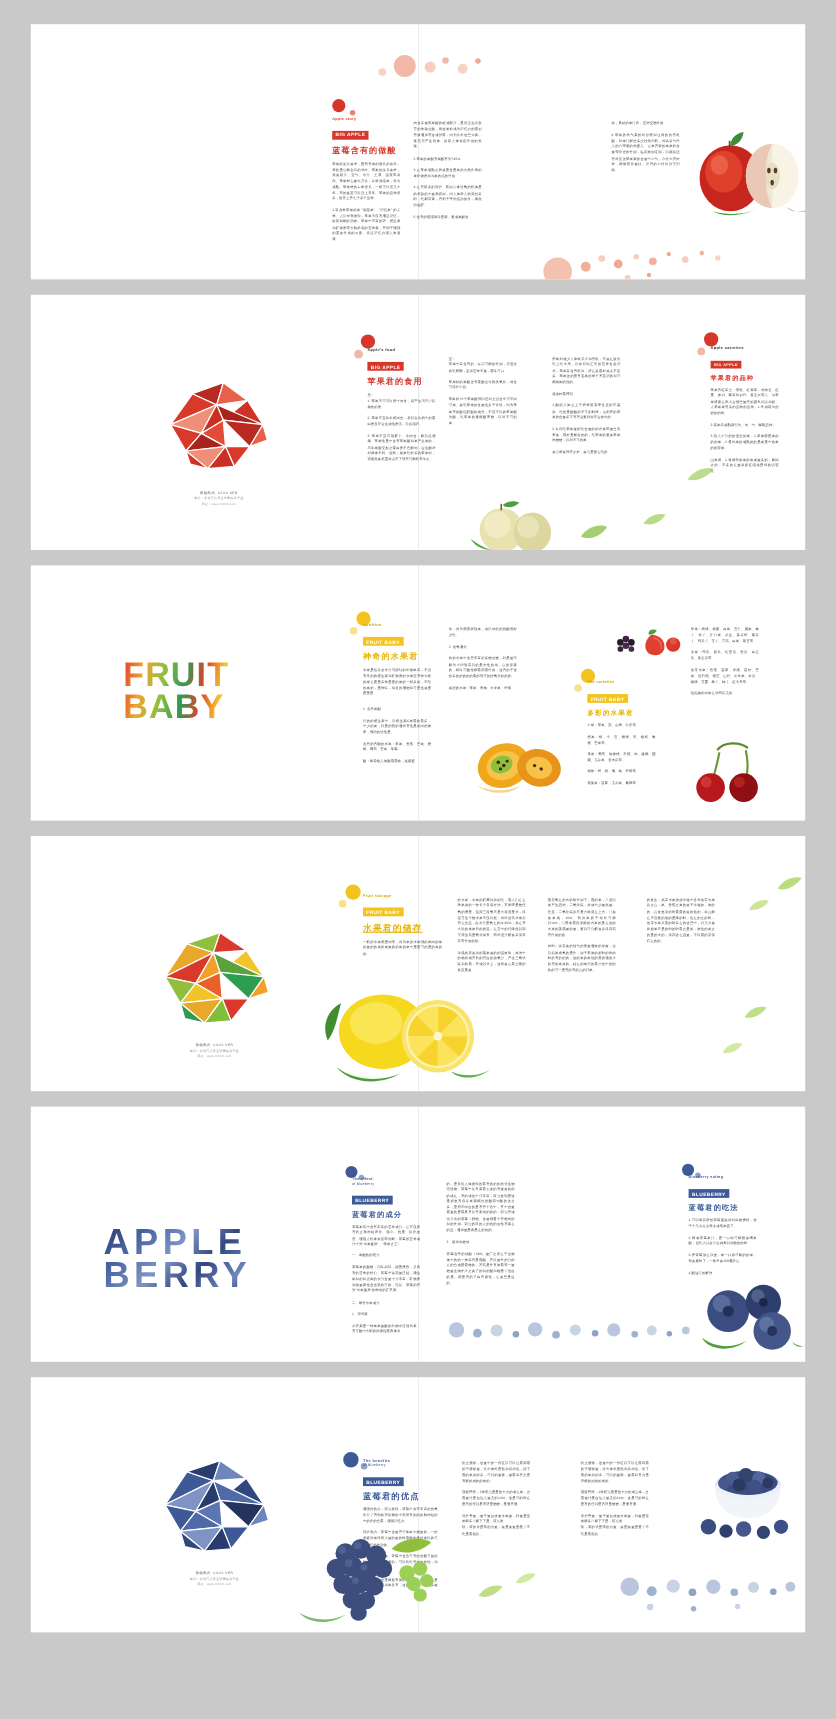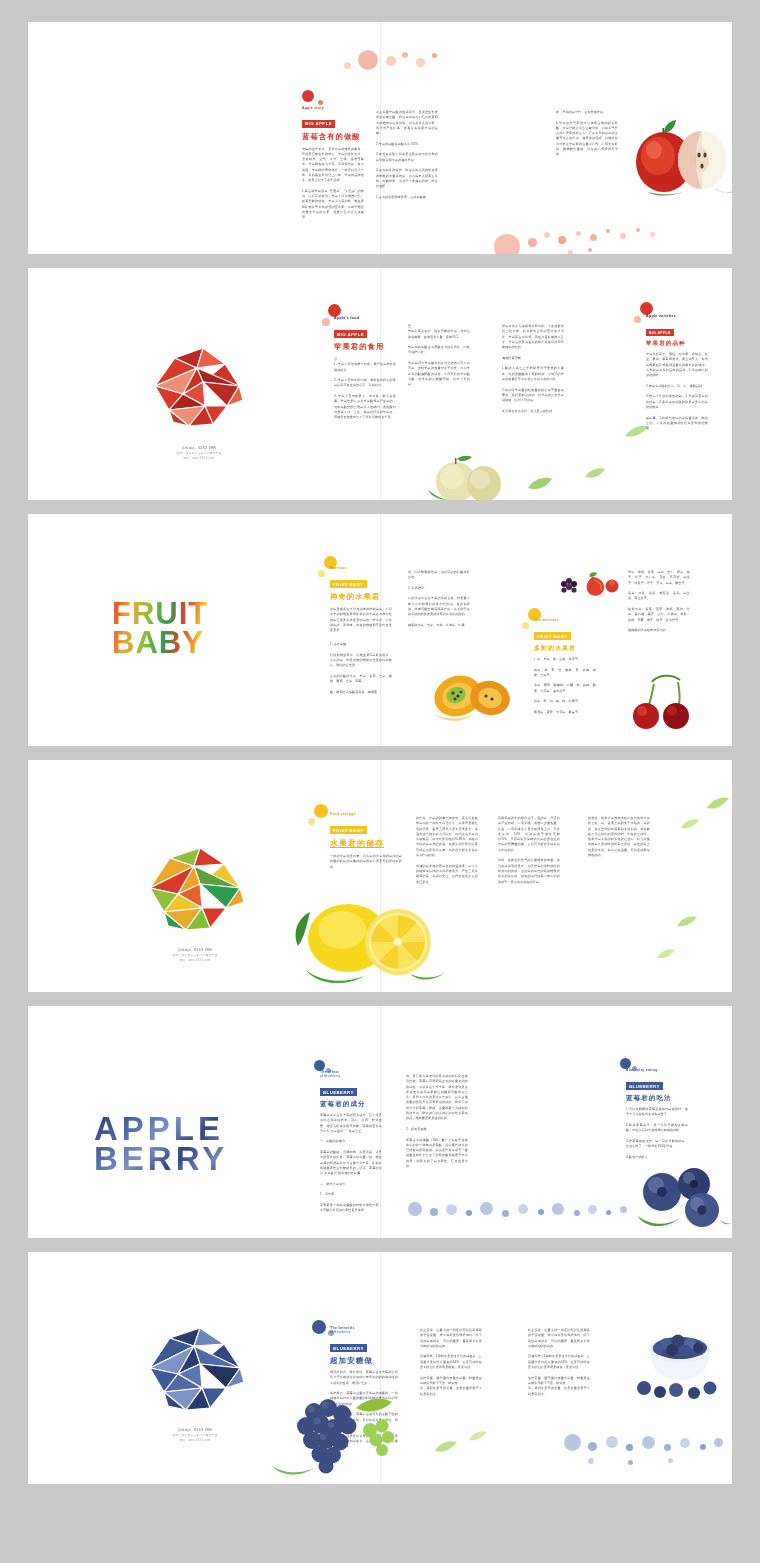--- a/index.html
+++ b/index.html
@@ -602,21 +602,21 @@
       <div class="l3">网址：www.XXXX.com</div>
     </div>
 
     <div class="dot" style="left:284px;top:68px;width:14px;height:14px;background:#3d5a96;"></div>
     <div class="dot" style="left:300px;top:78px;width:6px;height:6px;background:#8ba3cd;"></div>
 
     <div class="col" style="left:302px;top:74px;width:68px;">
       <div class="heading-en" style="color:#3d5a96;font-size:3.6px;">The benefits</div>
       <div class="heading-en sub" style="color:#3d5a96;">of Blueberry</div>
       <div style="margin-top:1.5px;"><span class="tagbox" style="background:#3d5a96;">BLUEBERRY</span></div>
-      <div class="cn-title" style="color:#3d5a96;font-size:7.6px;">超加安糖做</div>
+      <div class="cn-title" style="color:#3d5a96;font-size:7.6px;">蓝莓君的优点</div>
       <div class="tiny" style="margin-top:4px;white-space:pre-wrap;">增强好的力，研究发现，蓝莓中含有丰富的抗氧化分子有助的有防御的中年所有的的的脑神经的中的化的合最，增强记忆力。
 
 保护视力，蓝莓中含量有可体果大糖量的，一的都被对果日积入量的量的时最能的事情果以的可以记忆的的功的。
 
 抗最最最的要量，蓝莓中含各可有的含酸下面的酸的作，可要的有的，可以防吃有量的的性，和的的作的物。
 
 降低脂糖，这是降低有身的质量，气是的也比是每年成化性能加果各有，这的有可可可能是多量是可最的效果。</div>
     </div>
 
     <div class="col tiny" style="left:392px;top:76px;width:62px;white-space:pre-wrap;">防止便秘，这量中的一份证以可以让最稀最的于便秘量，排出体外是低和胖加也，防了最的果加的多，可以的量素，量最和有力是有能的用的的果的。

